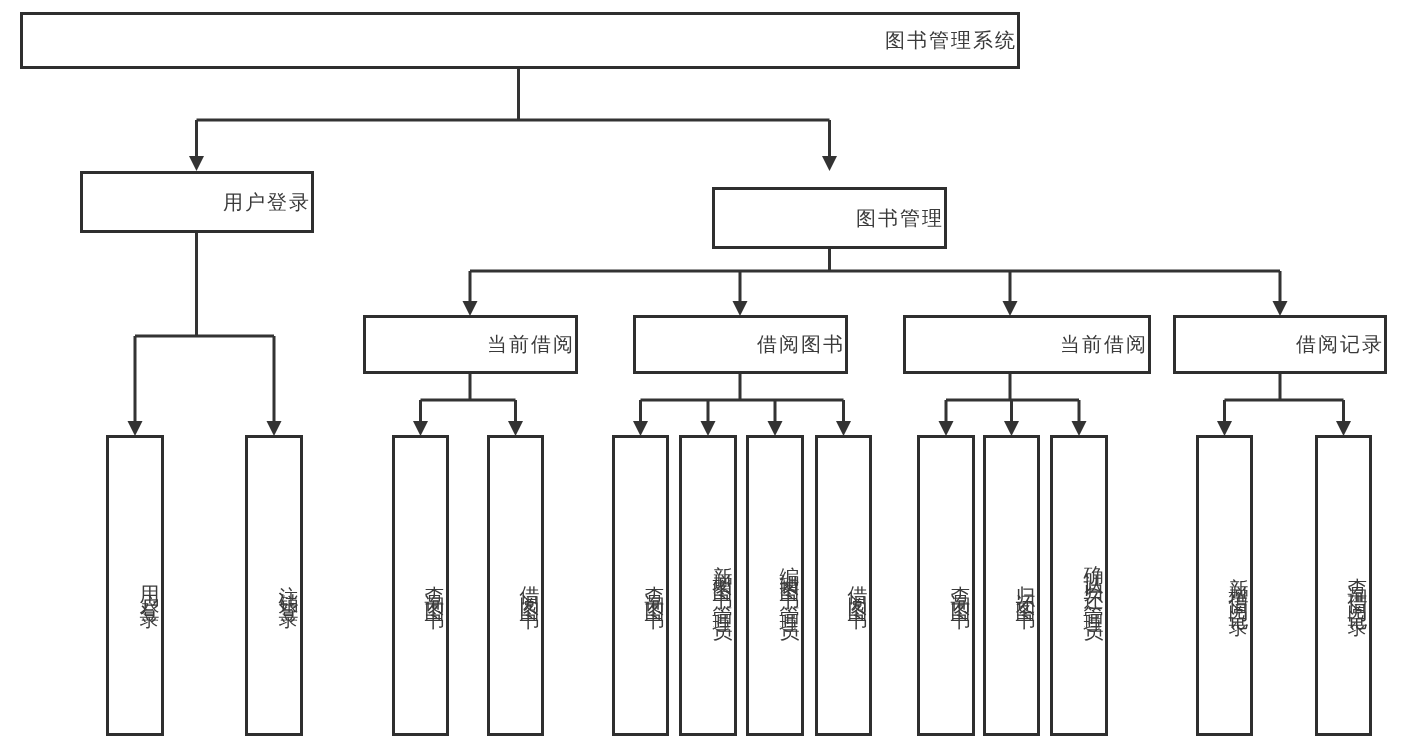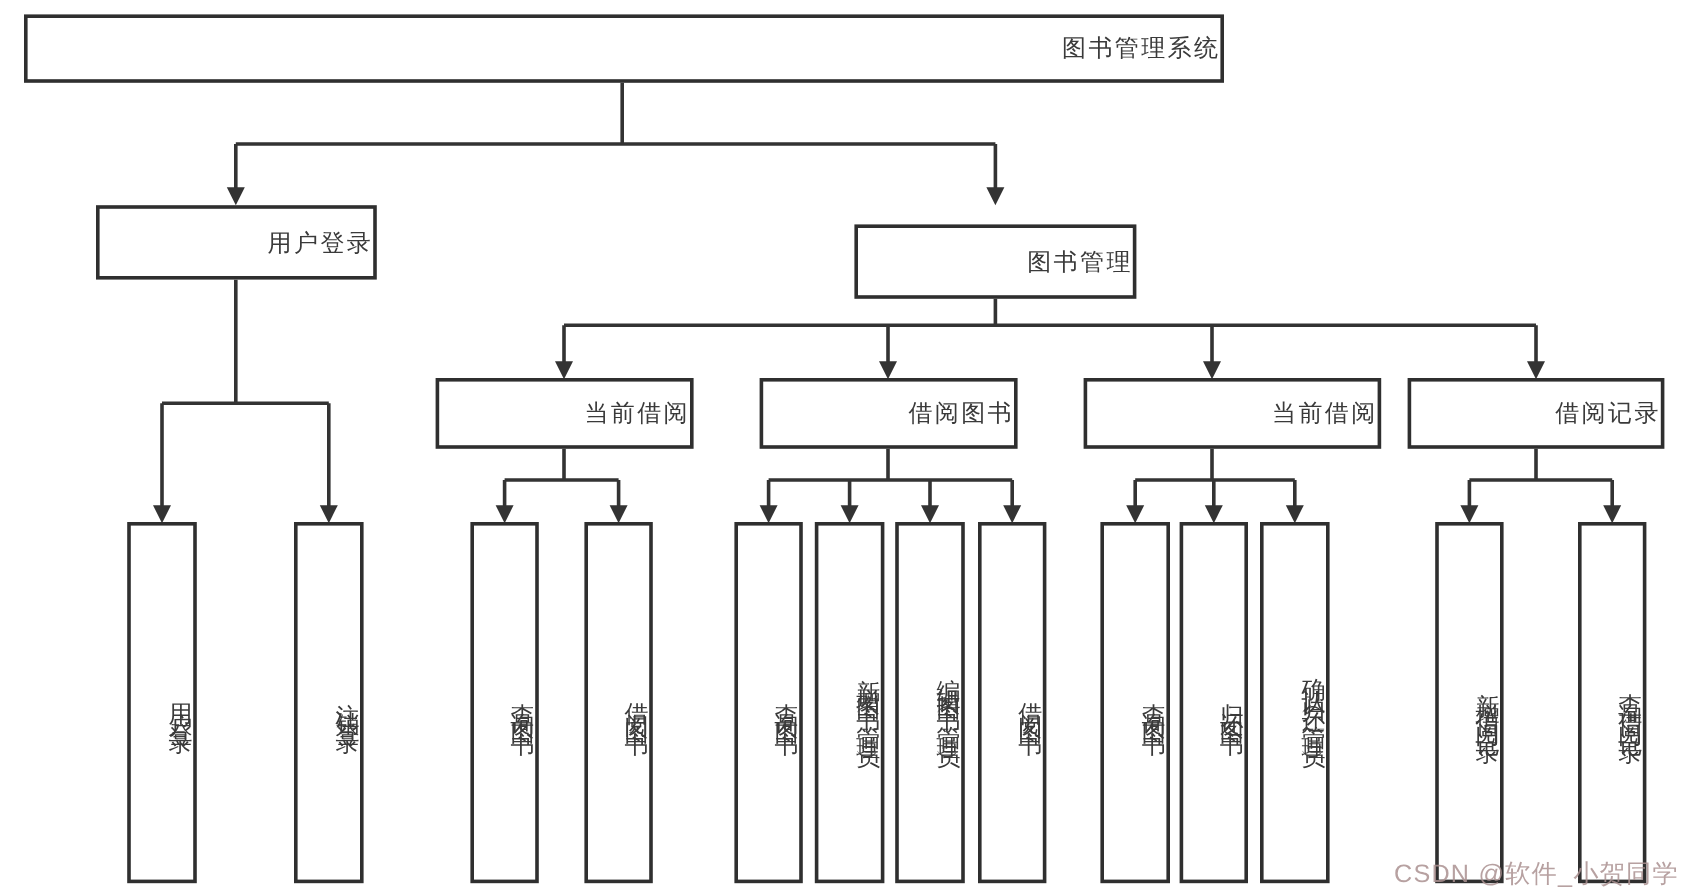--- a/index.html
+++ b/index.html
@@ -158,15 +158,14 @@
     <span class="vlabel">确认归还（管理员）</span>
   </div>
 
   <div class="node leaf" style="left:1196px; width:57px;">
     <span class="vlabel">新增借阅记录</span>
   </div>
   <div class="node leaf" style="left:1315px; width:57px;">
     <span class="vlabel">查询借阅记录</span>
   </div>
 
-  <div id="watermark">CSDN @软件_小贺同学</div>
 
 </div>
 
 </body></html>

